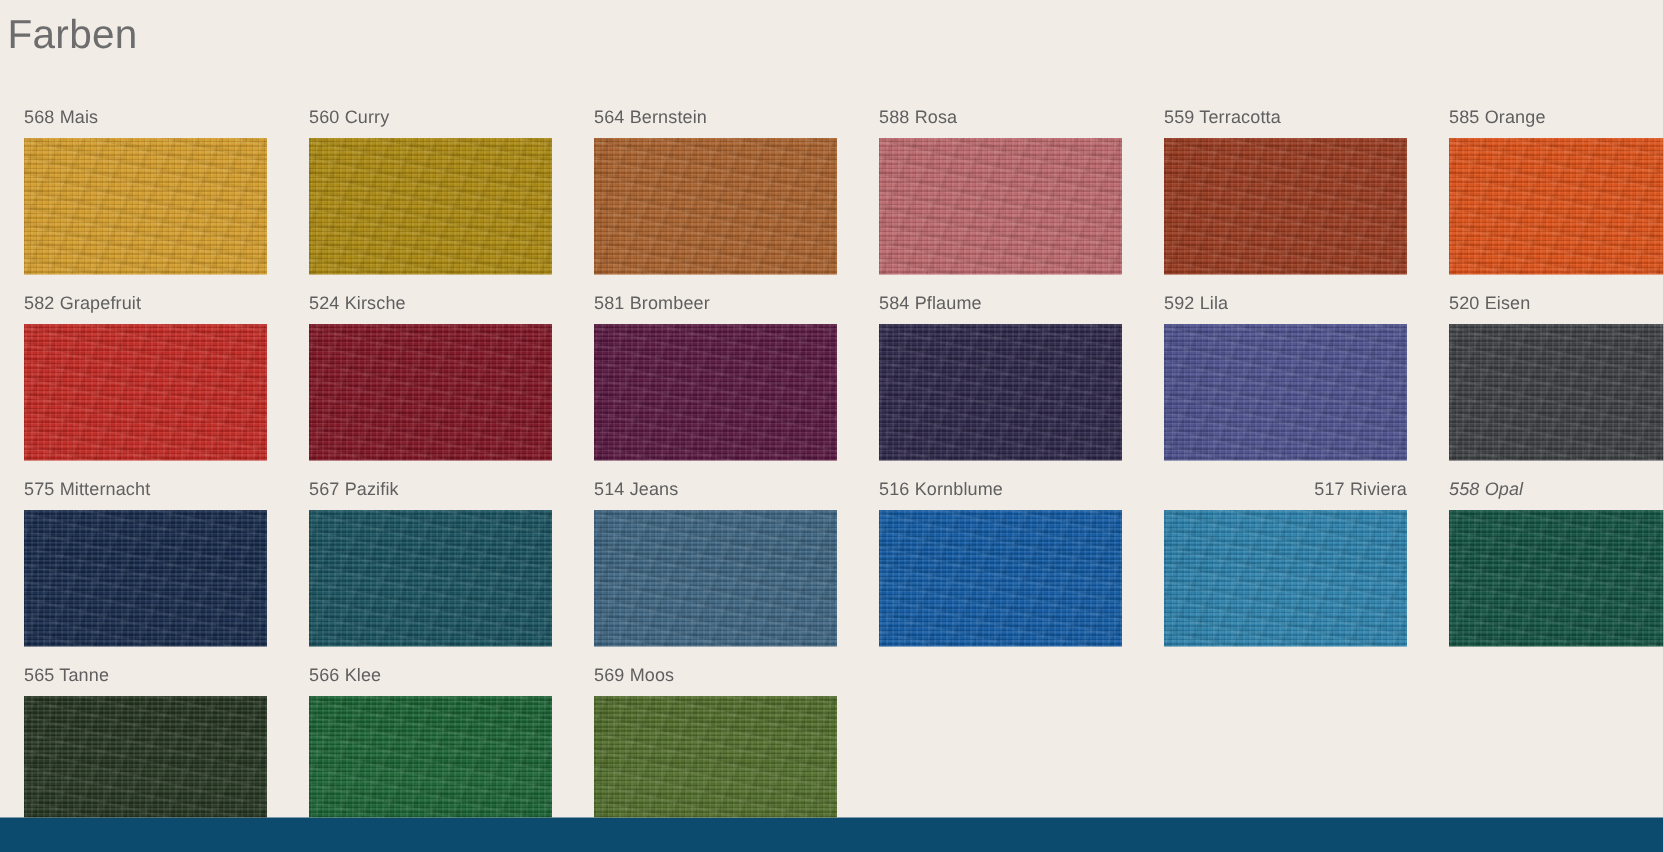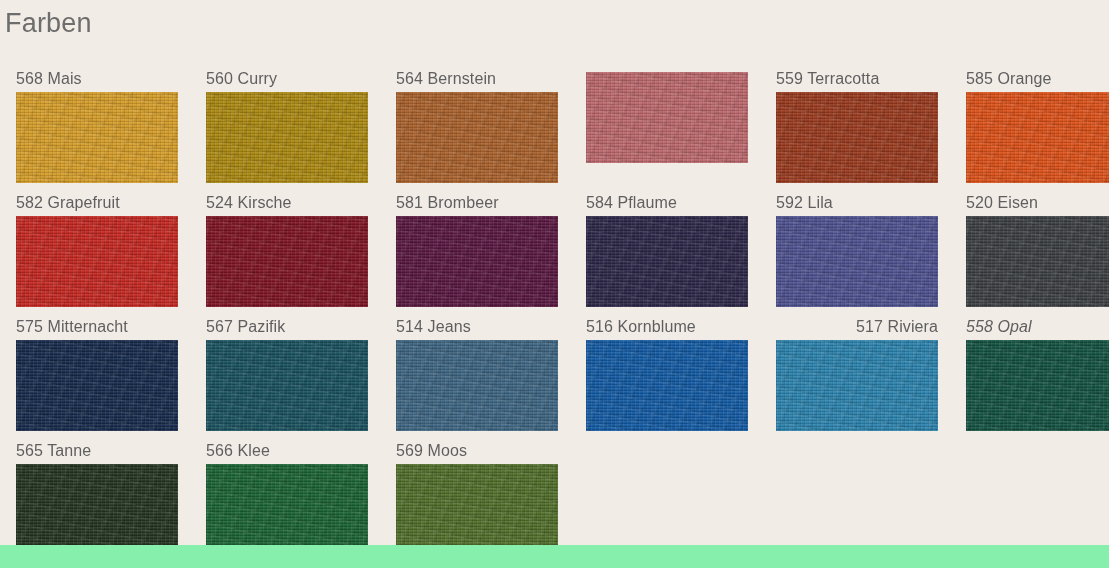--- a/index.html
+++ b/index.html
@@ -9,21 +9,21 @@
     height: 568px;
     overflow: hidden;
     background: #ffffff;
     font-family: "Liberation Sans", sans-serif;
   }
 
   #page {
     position: relative;
     width: 1109px;
     height: 568px;
-    background: #86efac;
+    background: #0c4a6e;
   }
 
   .page-surface {
     position: absolute;
     left: 0;
     top: 0;
     width: 1109px;
     height: 545px;
     background: #f2ece7;
     overflow: hidden;
@@ -53,21 +53,21 @@
   }
 
   .swatch-cell {
     position: relative;
     width: 162px;
     height: 124px;
   }
 
   .swatch-label {
     display: block;
-    font-size: 16px;
+    font-size: 12px;
     color: #5f5f5f;
     line-height: 13px;
     height: 20px;
     letter-spacing: 0.1px;
     white-space: nowrap;
   }
 
   .swatch-chip {
     position: relative;
     width: 162px;
@@ -145,20 +145,21 @@
         </div>
         <div class="swatch-cell">
           <span class="swatch-label" style="color: rgb(95, 95, 95);">560 Curry</span>
           <div class="swatch-chip" style="background-color: rgb(168, 134, 15);"></div>
         </div>
         <div class="swatch-cell">
           <span class="swatch-label" style="color: rgb(95, 95, 95);">564 Bernstein</span>
           <div class="swatch-chip" style="background-color: rgb(167, 95, 42);"></div>
         </div>
         <div class="swatch-cell">
+          <span class="swatch-label" style="color: rgb(95, 95, 95);">588 Rosa</span>
           <div class="swatch-chip" style="background-color: rgb(185, 102, 106);"></div>
         </div>
         <div class="swatch-cell">
           <span class="swatch-label" style="color: rgb(95, 95, 95);">559 Terracotta</span>
           <div class="swatch-chip" style="background-color: rgb(151, 56, 29);"></div>
         </div>
         <div class="swatch-cell">
           <span class="swatch-label" style="color: rgb(95, 95, 95);">585 Orange</span>
           <div class="swatch-chip" style="background-color: rgb(217, 79, 23);"></div>
         </div>

